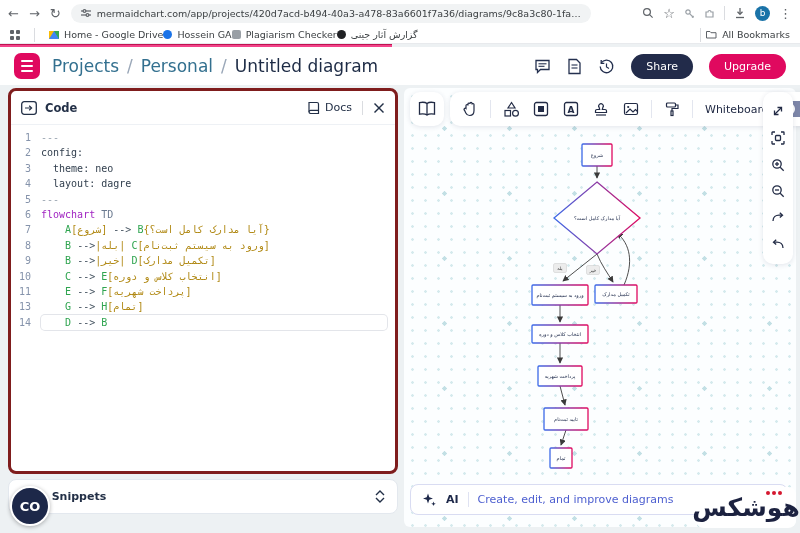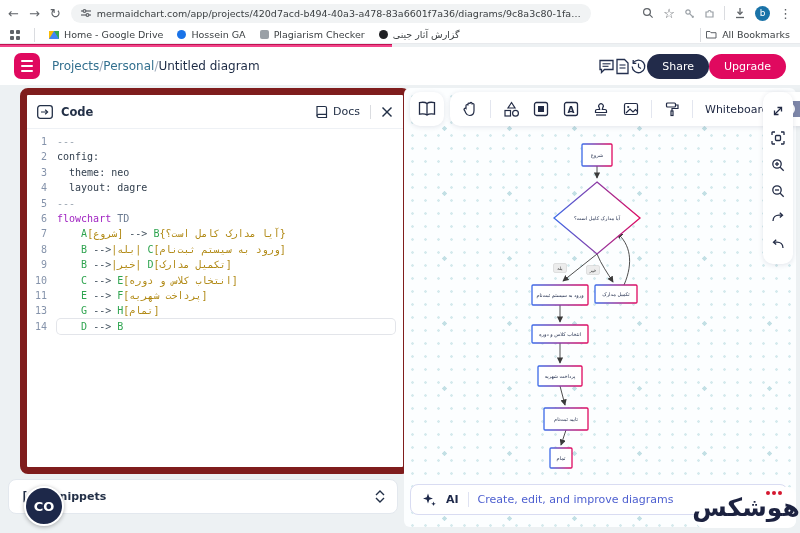--- a/index.html
+++ b/index.html
@@ -27,48 +27,48 @@
   .fav-dark{width:9px;height:9px;border-radius:50%;background:#202124}
   .allbm{margin-left:auto;display:flex;align-items:center;gap:5px}
 
   
   .progress{left:0;top:44px;width:392px;height:3px;background:linear-gradient(to bottom,#bf1350 50%,#f2448a 50%)}
 
   
   .apphead{left:0;top:47px;width:800px;height:38px;background:#fff;display:flex;align-items:center;padding:0 14px;gap:12px}
   .burger{width:26px;height:26px;border-radius:7px;background:#e0095f;display:flex;flex-direction:column;align-items:center;justify-content:center;gap:3px;cursor:pointer}
   .burger i{display:block;width:12px;height:1.8px;background:#fff;border-radius:1px}
-  .crumbs{display:flex;align-items:center;font-size:12px}
+  .crumbs{display:flex;align-items:center;gap:8px;font-size:17px}
   .crumb-link{color:#33708f;cursor:pointer}
   .crumb-sep{color:#9aa7b8}
   .crumb-cur{color:#1d2b45}
-  .headicons{margin-left:auto;display:flex;align-items:center;color:#24304f}
+  .headicons{margin-left:auto;display:flex;align-items:center;gap:16px;color:#24304f}
   .btn{border-radius:16px;padding:6px 15px;font-size:11px;color:#fff;cursor:pointer;font-weight:500}
   .btn-share{background:#222b4a}
   .btn-upgrade{background:#e0095f}
 
   
-  .codecard{left:20px;top:88px;width:390px;height:386px;background:#fff;border:7px solid #7f1d1d;border-radius:8px;overflow:hidden}
+  .codecard{left:8px;top:88px;width:390px;height:386px;background:#fff;border:3px solid #7f1d1d;border-radius:8px;overflow:hidden}
   .cardhead{height:34px;display:flex;align-items:center;padding:0 10px;gap:8px;border-bottom:1px solid #eef1f5;color:#233047}
   .cardtitle{font-size:11.5px;font-weight:bold;color:#233047}
   .cardhead-right{margin-left:auto;display:flex;align-items:center;gap:10px}
   .docs{display:flex;align-items:center;gap:5px;font-size:11px;cursor:pointer}
   .codebody{padding:5px 0;font-family:"DejaVu Sans Mono","Liberation Mono",monospace;font-size:10px}
   .cline{display:flex;height:15.4px;line-height:15.4px;padding-right:8px}
   .ln{width:30px;text-align:right;color:#8593ab;flex:0 0 30px;padding-right:10px;user-select:none}
   .ctext{white-space:pre}
   .cline.active .ctext{flex:1;box-shadow:0 0 0 1px #e3e5ea;border-radius:4px}
   .tk-cm{color:#9aa5b1}.tk-k{color:#33404f}.tk-kw{color:#a125c2;font-weight:normal}.tk-kw2{color:#6b7a90}
   .tk-id{color:#2ea44f}.tk-ar{color:#44525f}.tk-str{color:#b08812}
 
   
   .snippets{left:8px;top:479px;width:390px;height:35px;background:#fff;border:1px solid #e3e8ee;border-radius:8px;display:flex;align-items:center;padding:0 12px;gap:9px;color:#233047}
   .sniplabel{font-size:11px;font-weight:bold}
   .snipexp{margin-left:auto;display:flex;flex-direction:column;gap:1px;cursor:pointer}
-  .co-badge{left:24px;top:486px;width:40px;height:40px;border-radius:50%;background:#1d2849;color:#fff;font-weight:bold;font-size:13px;display:flex;align-items:center;justify-content:center;border:2px solid #fff;box-shadow:0 1px 4px rgba(0,0,0,.3);cursor:pointer;z-index:5}
+  .co-badge{left:10px;top:486px;width:40px;height:40px;border-radius:50%;background:#1d2849;color:#fff;font-weight:bold;font-size:13px;display:flex;align-items:center;justify-content:center;border:2px solid #fff;box-shadow:0 1px 4px rgba(0,0,0,.3);cursor:pointer;z-index:5}
 
   
   .preview{left:404px;top:88px;width:392px;height:439px;background-color:#fcfeff;
     background-image:radial-gradient(circle,#d5eaed 1.2px,transparent 1.5px),radial-gradient(circle,#c3e0e5 2px,transparent 2.3px);
     background-size:13px 13px,65px 65px;background-position:2px 2px,8px 8px;border-radius:6px}
   .tb{background:#fff;border-radius:10px;box-shadow:0 1px 5px rgba(30,40,80,.12);display:flex;align-items:center;color:#222b45}
   .bookbtn{left:410px;top:92px;width:34px;height:34px;justify-content:center;cursor:pointer}
   .maintb{left:450px;top:92px;height:34px;padding:0 10px;gap:10px}
   .tbi{width:20px;height:20px;display:flex;align-items:center;justify-content:center;cursor:pointer;border-radius:4px}
   .tbdiv{width:1px;height:18px;background:#e3e6ef}
@@ -149,21 +149,21 @@
     <svg width="10" height="10" viewBox="0 0 10 10">
         <g fill="#5f6368">
           <rect x="0" y="0" width="4" height="4" rx="1"></rect>
           <rect x="6" y="0" width="4" height="4" rx="1"></rect>
           <rect x="0" y="6" width="4" height="4" rx="1"></rect>
           <rect x="6" y="6" width="4" height="4" rx="1"></rect>
         </g>
       </svg>
   </span>
   <span class="divv"></span>
-  <span id="bookmarks-list" style="display:flex;gap:14px;align-items:flex-end">
+  <span id="bookmarks-list" style="display:flex;align-items:flex-end">
       <span class="bm">
         <span class="fav fav-drive"></span>
         <span>Home - Google Drive</span>
       </span>
       <span class="bm">
         <span class="fav fav-circle"></span>
         <span>Hossein GA</span>
       </span>
       <span class="bm">
         <span class="fav fav-pc"></span>

